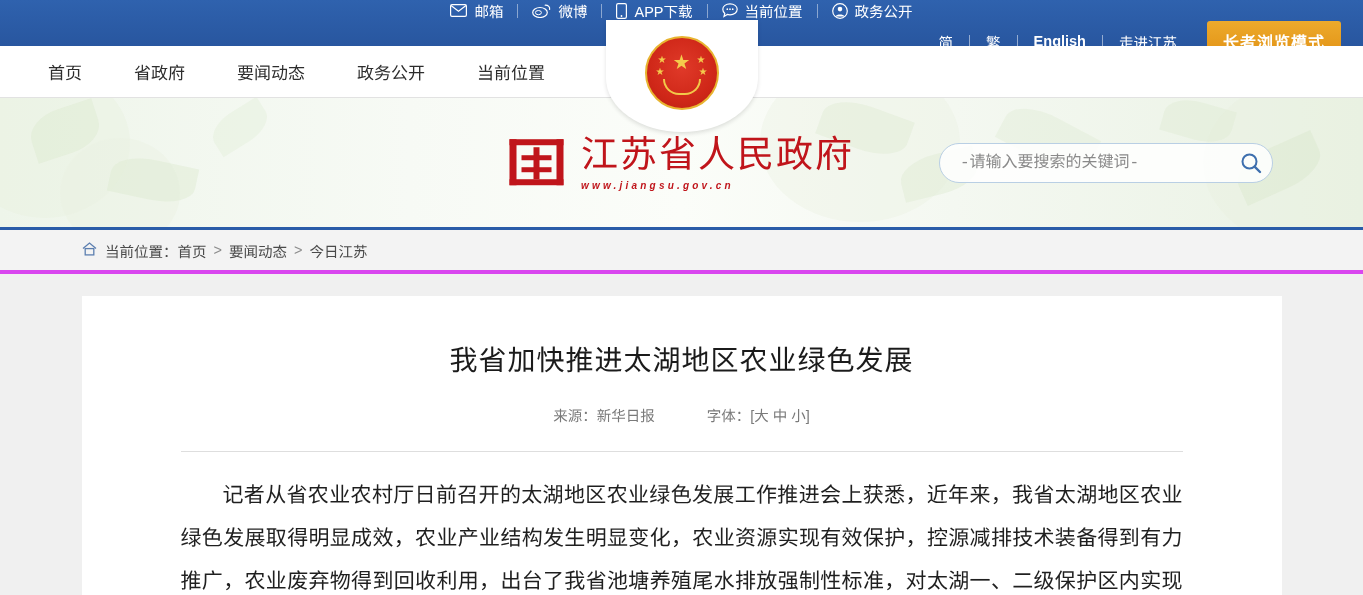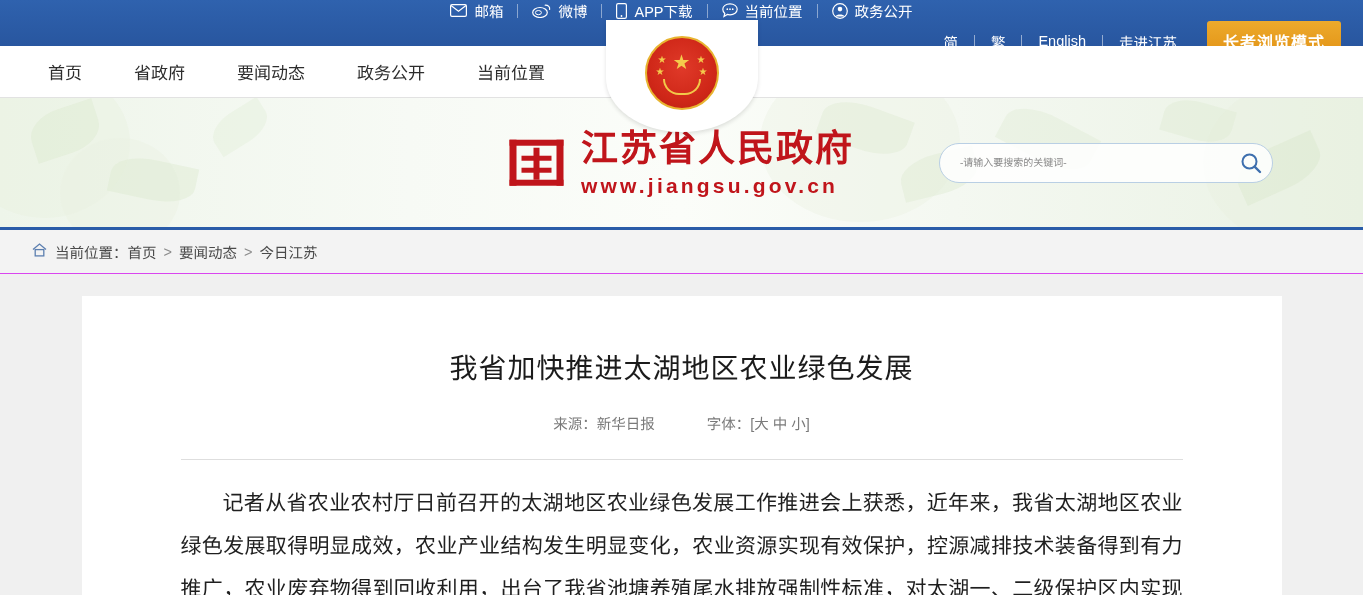--- a/index.html
+++ b/index.html
@@ -36,21 +36,21 @@
   .tb-sep { width: 1px; height: 14px; background: rgba(255,255,255,.45); }
 
   .topbar-right {
     margin-left: auto;
     display: flex; align-items: center;
     gap: 0;
   }
   .tb-lang {
     font-size: 14.5px; color: #ffffff; padding: 0 16px; white-space: nowrap;
   }
-  .tb-lang.en { font-weight: normal; }
+  .tb-lang.en { font-weight: bold; }
   .tb-vsep { width: 1px; height: 13px; background: rgba(255,255,255,.5); }
   .elder-btn {
     margin-left: 14px;
     background: #e79a1e;
     background: linear-gradient(#edaa2c, #e08f12);
     color: #ffffff;
     font-size: 16px;
     font-weight: bold;
     padding: 8px 16px;
     border-radius: 3px;
@@ -159,66 +159,67 @@
     position: relative;
   }
   .brand-mark .bm {
     position: absolute;
     background: #c0151b;
   }
   .brand-text { display: flex; flex-direction: column; }
   .brand-cn {
     font-family: "Liberation Serif", "DejaVu Serif", serif;
     font-size: 37px;
-    font-weight: bold;
+    font-weight: normal;
     color: #c0151b;
     letter-spacing: 2px;
     line-height: 1.15;
   }
   .brand-url {
-    font-size: 21px;
+    font-size: 10px;
     color: #c0151b;
     letter-spacing: 3.2px;
     font-weight: bold;
     margin-top: 4px;
+    font-style: italic;
   }
   .search-box {
     position: absolute;
     right: 90px; top: 50%;
     transform: translateY(-50%);
     width: 334px; height: 40px;
     background: rgba(255,255,255,.85);
     border: 1px solid #b9cfe4;
     border-radius: 20px;
     display: flex; align-items: center;
     padding: 0 6px 0 18px;
   }
   .search-input {
     flex: 1;
     border: none;
     outline: none;
     background: transparent;
-    font-size: 10px;
+    font-size: 16px;
     color: #666;
-    font-family: Liberation Serif, serif;
+    font-family: Liberation Mono, monospace;
   }
   .search-input::placeholder { color: #8a8a8a; }
   .search-btn {
     width: 30px; height: 30px;
     display: flex; align-items: center; justify-content: center;
     cursor: pointer;
   }
 
   
   .crumbbar {
     height: 44px;
     background: #f3f3f3;
-    border-bottom: 1px solid #d946ef;
+    border-bottom: 4px solid #d946ef;
     display: flex; align-items: center;
-    padding: 0 32px;
+    padding: 0 82px;
     font-size: 14.5px;
     color: #4a4a4a;
   }
   .crumbbar .home-ic { margin-right: 8px; color: #5c7fb0; }
   .crumbbar .sep { margin: 0 7px; color: #8c8c8c; }
   .crumbbar a { color: #4a4a4a; text-decoration: none; }
 
   
   .page-bg { background: #f0f0f0; height: 372px; padding-top: 22px; }
   .article {
@@ -227,21 +228,21 @@
     background: #ffffff;
     min-height: 360px;
     padding: 42px 24px 0 24px;
   }
   .art-title {
     text-align: center;
     font-size: 28px;
     color: #1b1b1b;
     font-weight: normal;
     letter-spacing: 1px;
-    margin: 8px 0 0 0;
+    margin: 0 0 0 0;
     font-family: "Liberation Sans", sans-serif;
   }
   .art-meta {
     display: flex;
     justify-content: center;
     align-items: center;
     gap: 52px;
     margin-top: 26px;
     font-size: 14.5px;
     color: #7a7a7a;

